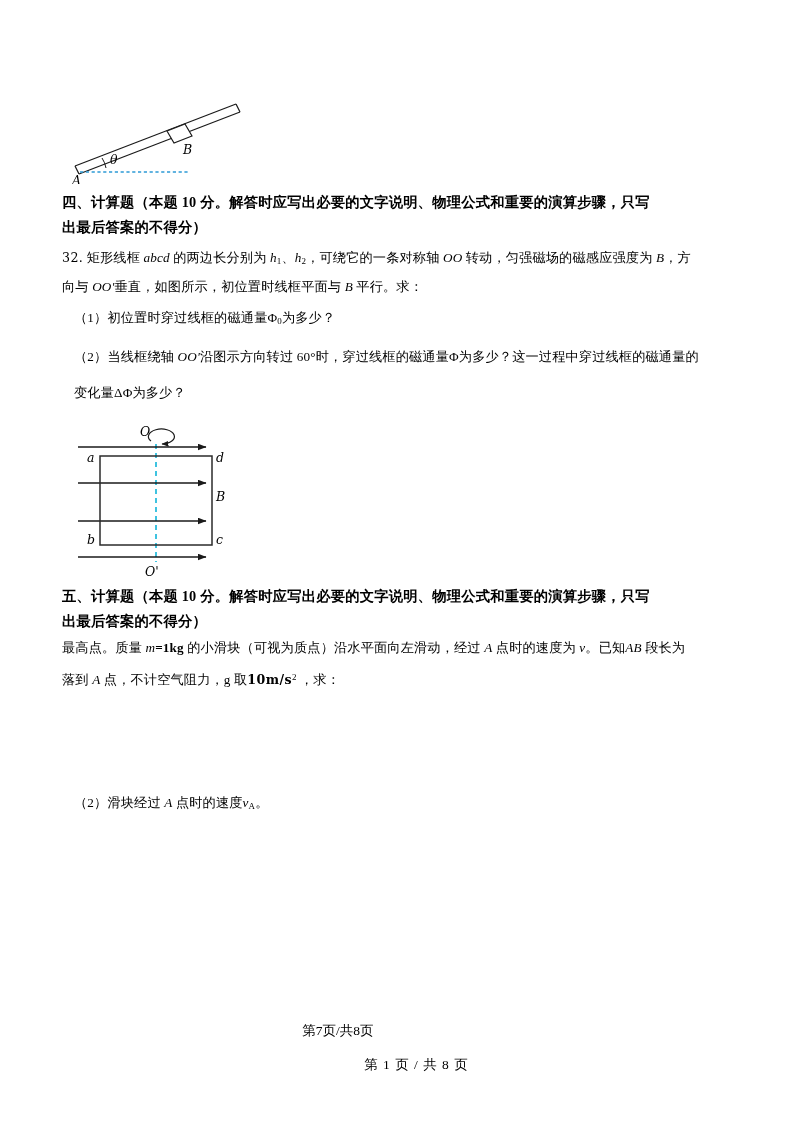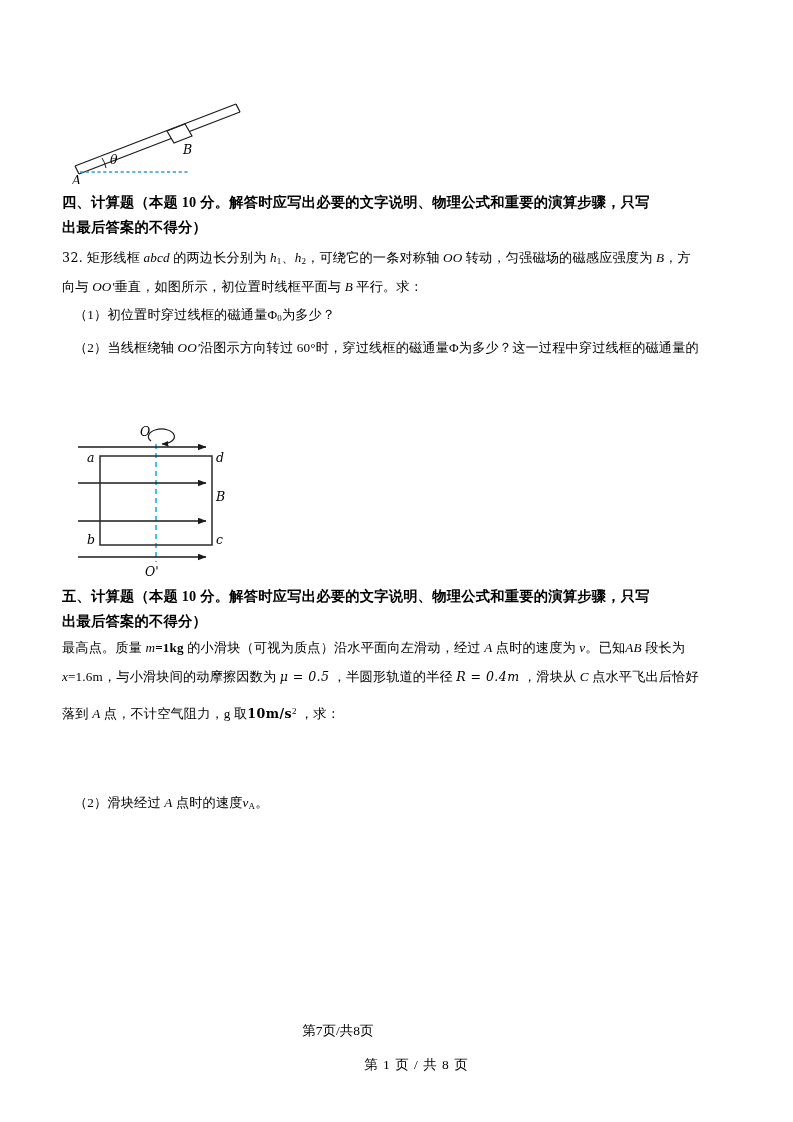--- a/index.html
+++ b/index.html
@@ -53,21 +53,21 @@
     font-family: "Liberation Serif", "DejaVu Serif", serif;
     font-size: 13.2px;
     line-height: 25px;
     letter-spacing: 0.15px;
     color: #000;
   }
 
   .q-sub {
     font-family: "Liberation Serif", "DejaVu Serif", serif;
     font-size: 13.2px;
-    line-height: 29px;
+    line-height: 36px;
     letter-spacing: 0.15px;
     color: #000;
   }
 
   i.v, em.v {
     font-style: italic;
     font-family: "Liberation Serif", "DejaVu Serif", serif;
   }
 
   .mathy {
@@ -157,20 +157,21 @@
     </div>
   </div>
 
   <div class="text-col" style="top:300px; left:74px; width:660px;">
     <div class="q-sub">
       <span>（1）初位置时穿过线框的磁通量Φ</span><sub>0</sub><span>为多少？</span>
     </div>
     <div class="q-sub">
       <span>（2）当线框绕轴 </span><i class="v">OO</i><i class="v">'</i><span>沿图示方向转过 60°时，穿过线框的磁通量Φ为多少？这一过程中穿过线框的磁通量的</span>
     </div>
+    <div class="q-sub">变化量ΔΦ为多少？</div>
   </div>
 
   <div class="fig-coil">
     <svg width="250" height="178" viewBox="0 0 250 178" xmlns="http://www.w3.org/2000/svg">
       <defs>
         <marker id="fieldArrow" markerWidth="9" markerHeight="7" refX="8.5" refY="3.5" orient="auto" markerUnits="userSpaceOnUse">
           <polygon points="0,0 9,3.5 0,7" fill="#1a1a1a"></polygon>
         </marker>
         <marker id="rotArrow" markerWidth="7" markerHeight="6" refX="6.5" refY="3" orient="auto" markerUnits="userSpaceOnUse">
           <polygon points="0,0 7,3 0,6" fill="#1a1a1a"></polygon>
@@ -207,23 +208,20 @@
   <div class="text-col" style="top:584px;">
     <div class="sec-head">五、计算题（本题 10 分。解答时应写出必要的文字说明、物理公式和重要的演算步骤，只写</div>
     <div class="sec-head">出最后答案的不得分）</div>
   </div>
 
   <div class="text-col" style="top:635px;">
     <div class="q-body">
       <span>最高点。质量 </span><i class="v">m</i><span style="font-weight:600;">=1kg</span><span> 的小滑块（可视为质点）沿水平面向左滑动，经过 </span><i class="v">A</i><span> 点时的速度为 </span><i class="v">v</i><span>。已知</span><i class="v">AB</i><span> 段长为</span>
     </div>
     <div class="q-body" style="line-height:34px;">
-      <i class="v">x</i><span>=1.6m</span><span>，与小滑块间的动摩擦因数为 </span><span class="mathy">μ = 0.5</span><span> ，半圆形轨道的半径 </span><span class="mathy">R = 0.4m</span><span> ，滑块从 </span><i class="v">C</i><span> 点水平飞出后恰好</span>
-    </div>
-    <div class="q-body" style="line-height:34px;">
       <span>落到 </span><i class="v">A</i><span> 点，不计空气阻力，g 取</span><span class="mathy" style="font-style:normal;font-weight:600;">10m/s</span><sup>2</sup><span> ，求：</span>
     </div>
   </div>
 
   <div class="text-col" style="top:786px; left:74px; width:660px;">
     <div class="q-sub" style="line-height:34px;">
       <span>（2）滑块经过 </span><i class="v">A</i><span> 点时的速度</span><i class="v">v</i><sub>A</sub><span>。</span>
     </div>
   </div>
 

